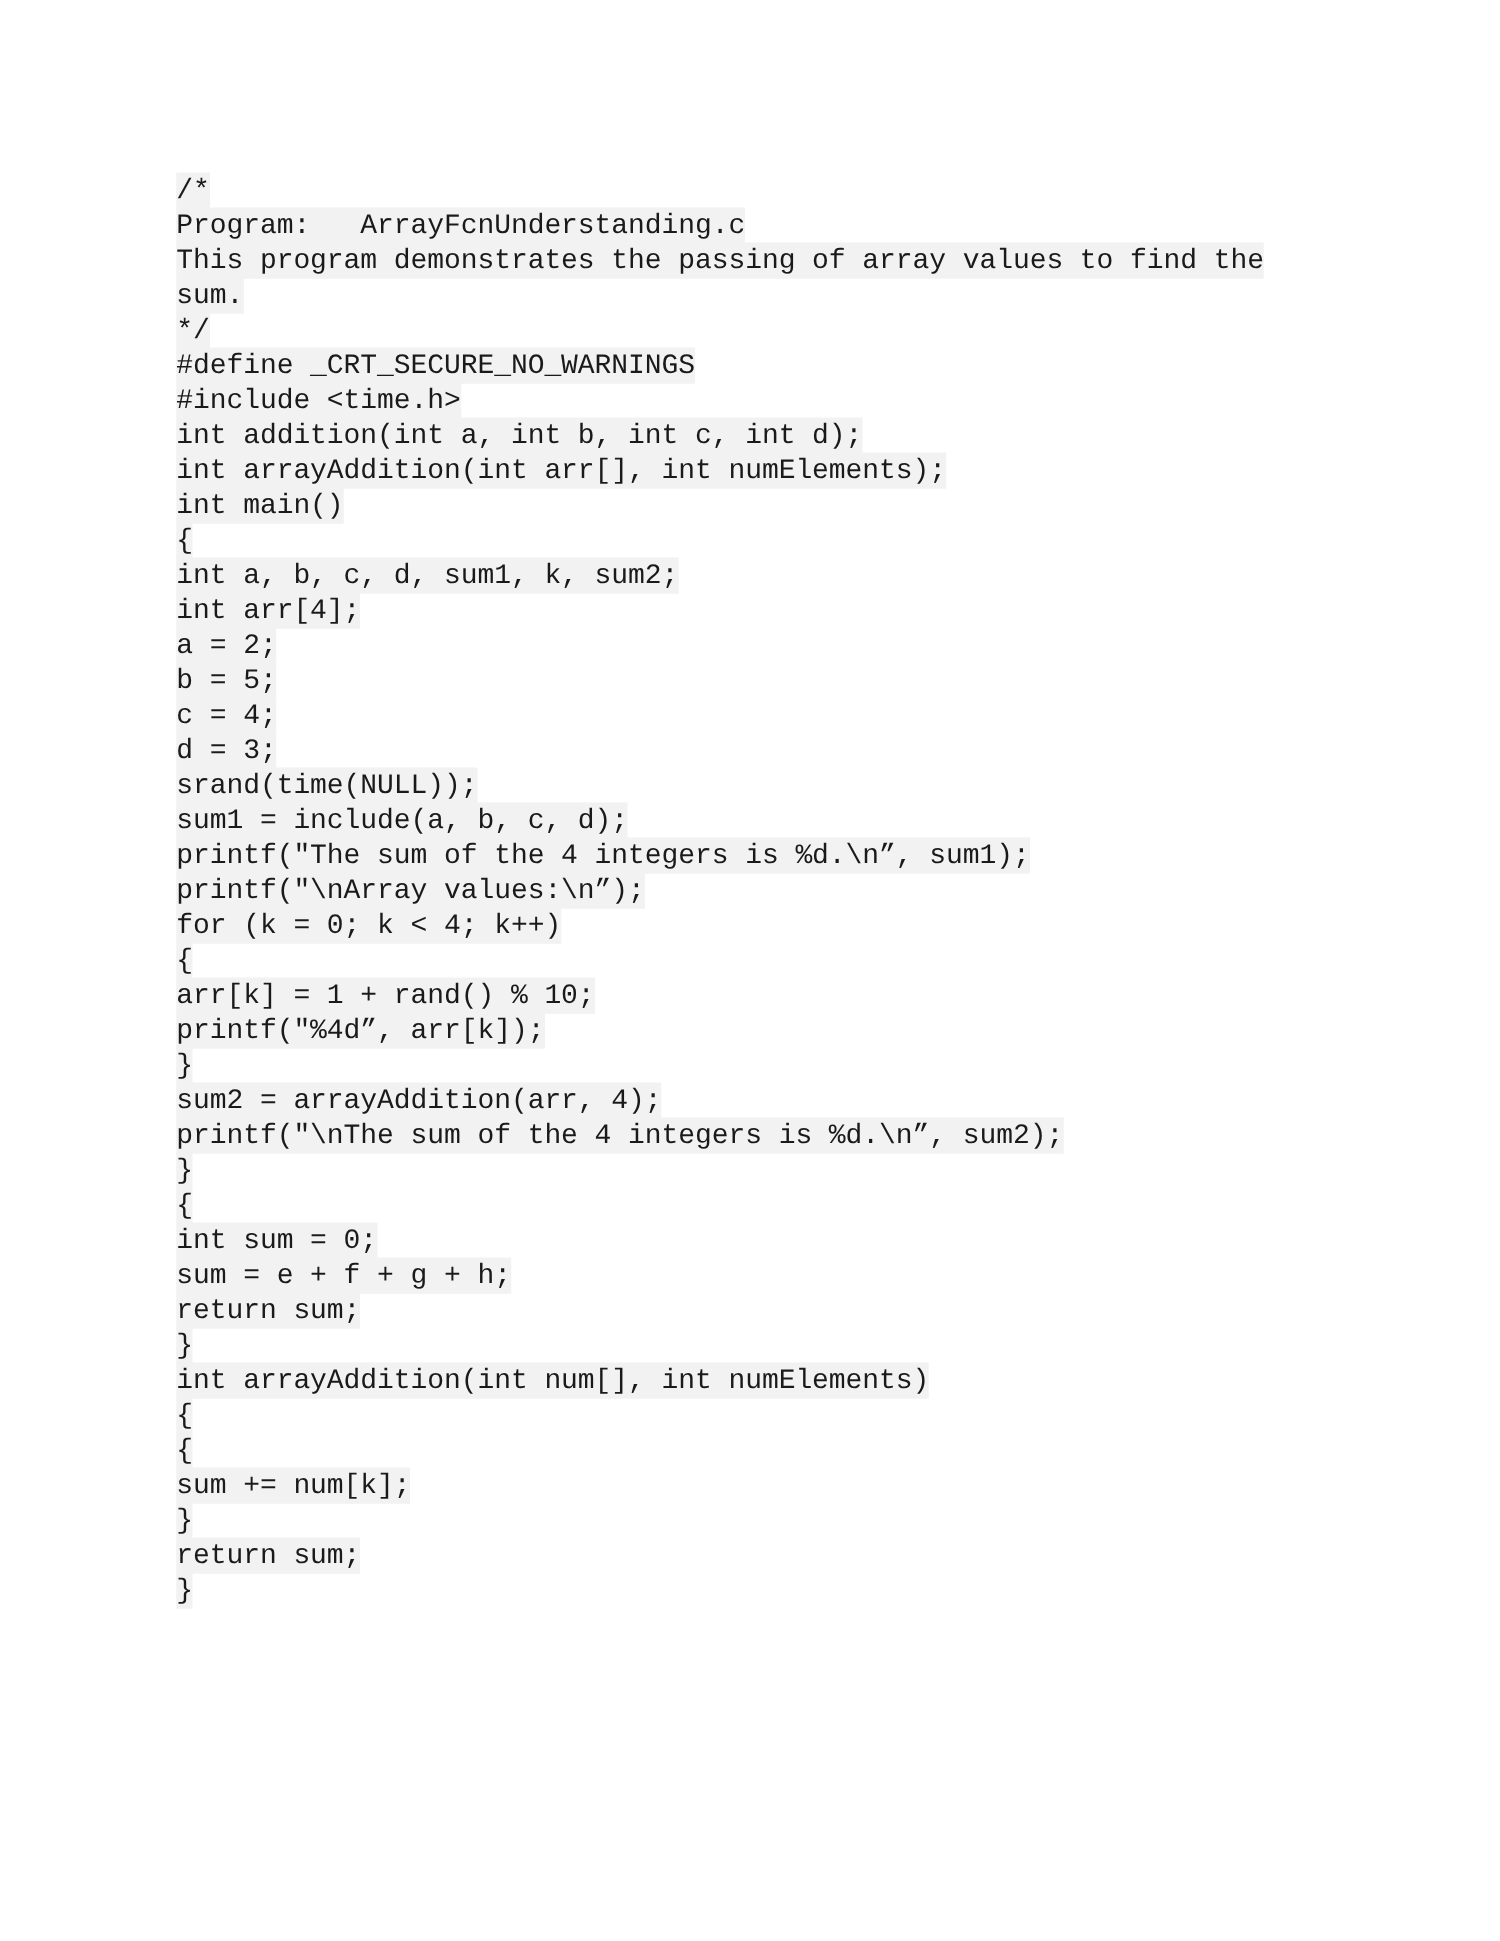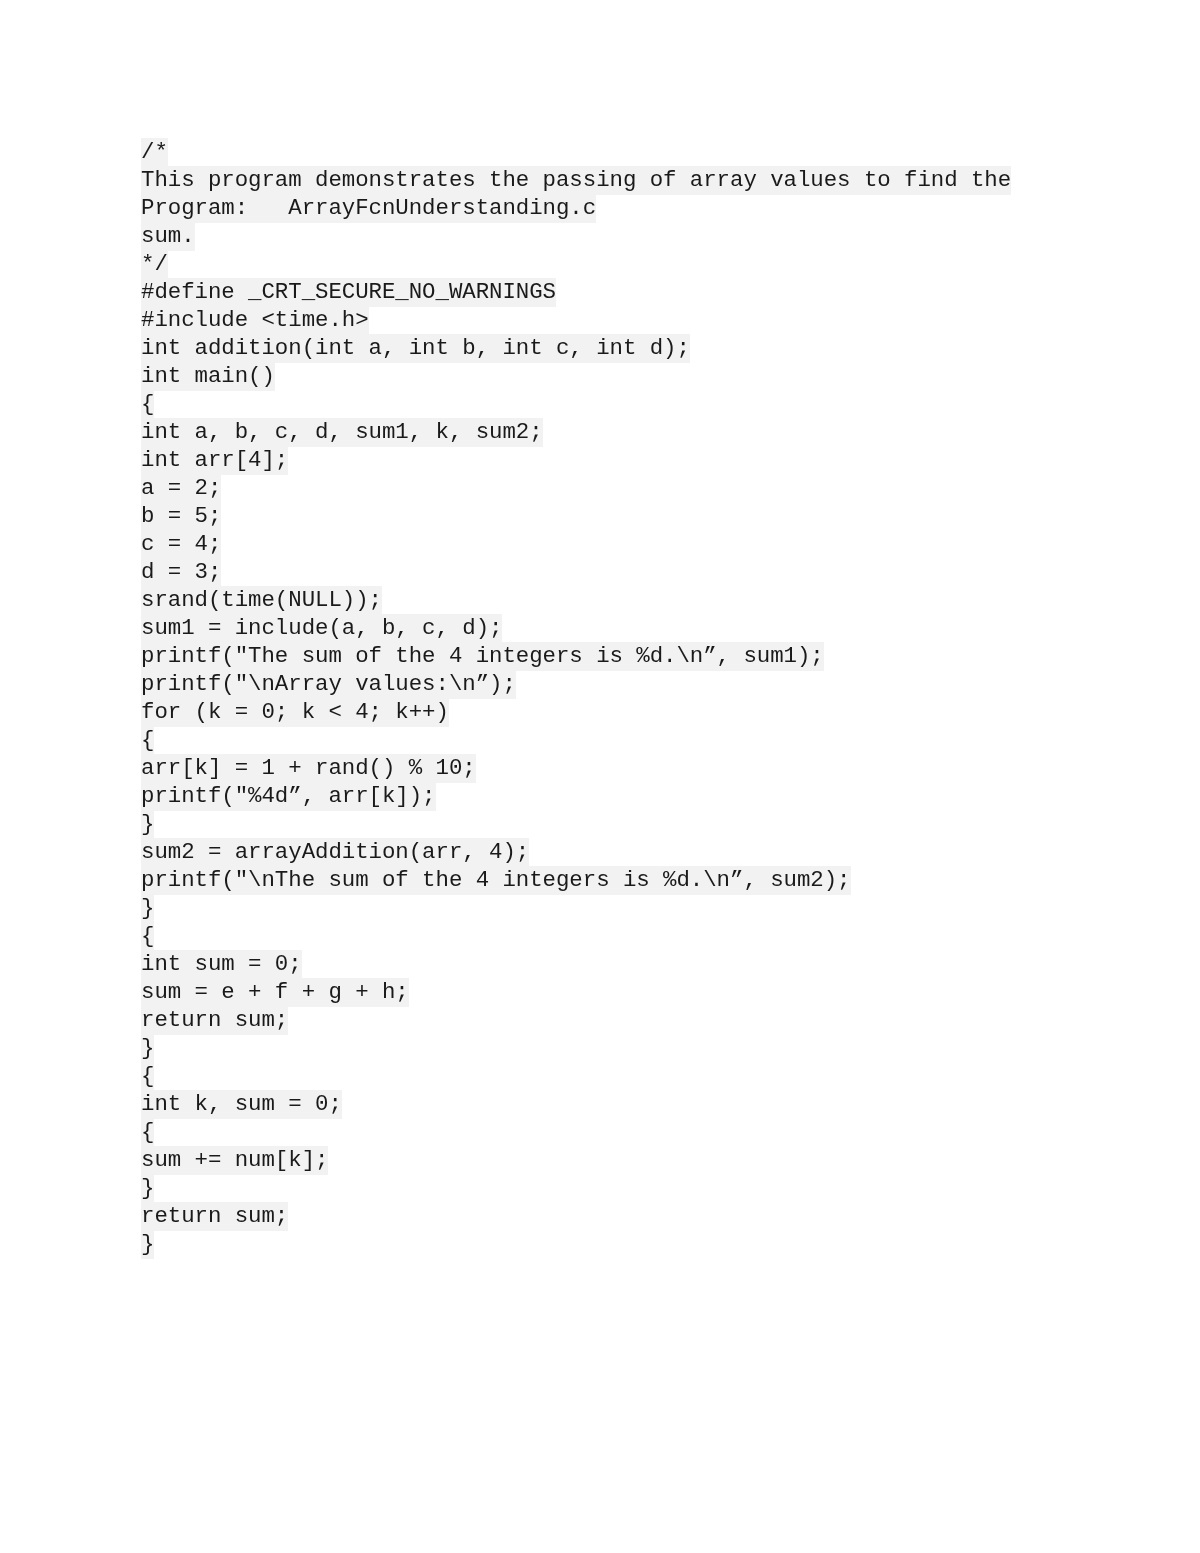--- a/index.html
+++ b/index.html
@@ -44,27 +44,28 @@
     box-decoration-break: clone;
     -webkit-box-decoration-break: clone;
   }
 </style>
 </head>
 <body>
 
 <div id="page">
   <div id="code-listing">
       <div class="code-line"><span class="seg">/*</span></div>
+      <div class="code-line"><span class="seg">Program:   ArrayFcnUnderstanding.c</span></div>
       <div class="code-line"><span class="seg">This program demonstrates the passing of array values to find the</span></div>
-      <div class="code-line"><span class="seg">Program:   ArrayFcnUnderstanding.c</span></div>
       <div class="code-line"><span class="seg">sum.</span></div>
       <div class="code-line"><span class="seg">*/</span></div>
       <div class="code-line"><span class="seg">#define _CRT_SECURE_NO_WARNINGS</span></div>
       <div class="code-line"><span class="seg">#include &lt;time.h&gt;</span></div>
       <div class="code-line"><span class="seg">int addition(int a, int b, int c, int d);</span></div>
+      <div class="code-line"><span class="seg">int arrayAddition(int arr[], int numElements);</span></div>
       <div class="code-line"><span class="seg">int main()</span></div>
       <div class="code-line"><span class="seg">{</span></div>
       <div class="code-line"><span class="seg">int a, b, c, d, sum1, k, sum2;</span></div>
       <div class="code-line"><span class="seg">int arr[4];</span></div>
       <div class="code-line"><span class="seg">a = 2;</span></div>
       <div class="code-line"><span class="seg">b = 5;</span></div>
       <div class="code-line"><span class="seg">c = 4;</span></div>
       <div class="code-line"><span class="seg">d = 3;</span></div>
       <div class="code-line"><span class="seg">srand(time(NULL));</span></div>
       <div class="code-line"><span class="seg">sum1 = include(a, b, c, d);</span></div>
@@ -76,21 +77,21 @@
       <div class="code-line"><span class="seg">printf("%4d”, arr[k]);</span></div>
       <div class="code-line"><span class="seg">}</span></div>
       <div class="code-line"><span class="seg">sum2 = arrayAddition(arr, 4);</span></div>
       <div class="code-line"><span class="seg">printf("\nThe sum of the 4 integers is %d.\n”, sum2);</span></div>
       <div class="code-line"><span class="seg">}</span></div>
       <div class="code-line"><span class="seg">{</span></div>
       <div class="code-line"><span class="seg">int sum = 0;</span></div>
       <div class="code-line"><span class="seg">sum = e + f + g + h;</span></div>
       <div class="code-line"><span class="seg">return sum;</span></div>
       <div class="code-line"><span class="seg">}</span></div>
+      <div class="code-line"><span class="seg">int arrayAddition(int num[], int numElements)</span></div>
       <div class="code-line"><span class="seg">{</span></div>
-      <div class="code-line"><span class="seg">int k, sum = 0;</span></div>
       <div class="code-line"><span class="seg">{</span></div>
       <div class="code-line"><span class="seg">sum += num[k];</span></div>
       <div class="code-line"><span class="seg">}</span></div>
       <div class="code-line"><span class="seg">return sum;</span></div>
       <div class="code-line"><span class="seg">}</span></div>
     </div>
 </div>
 
 </body></html>

